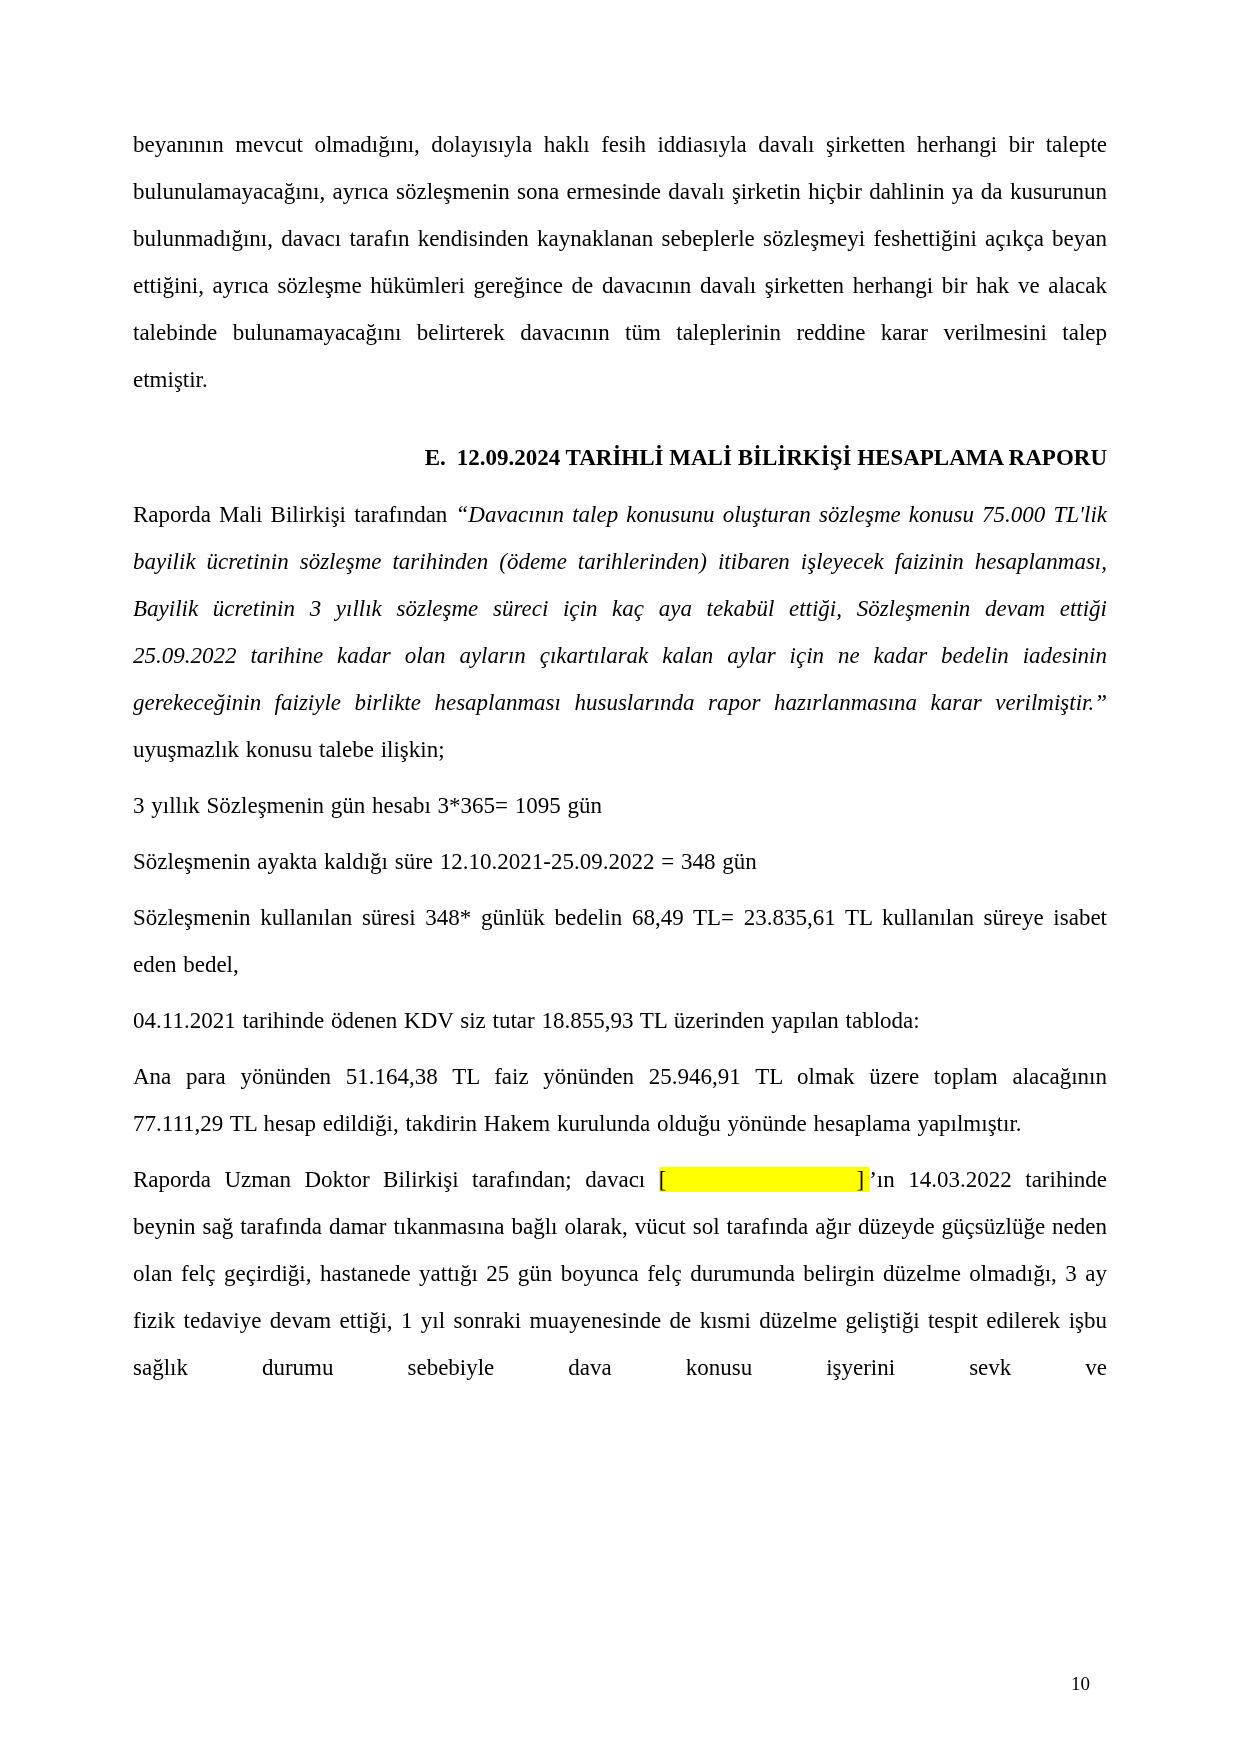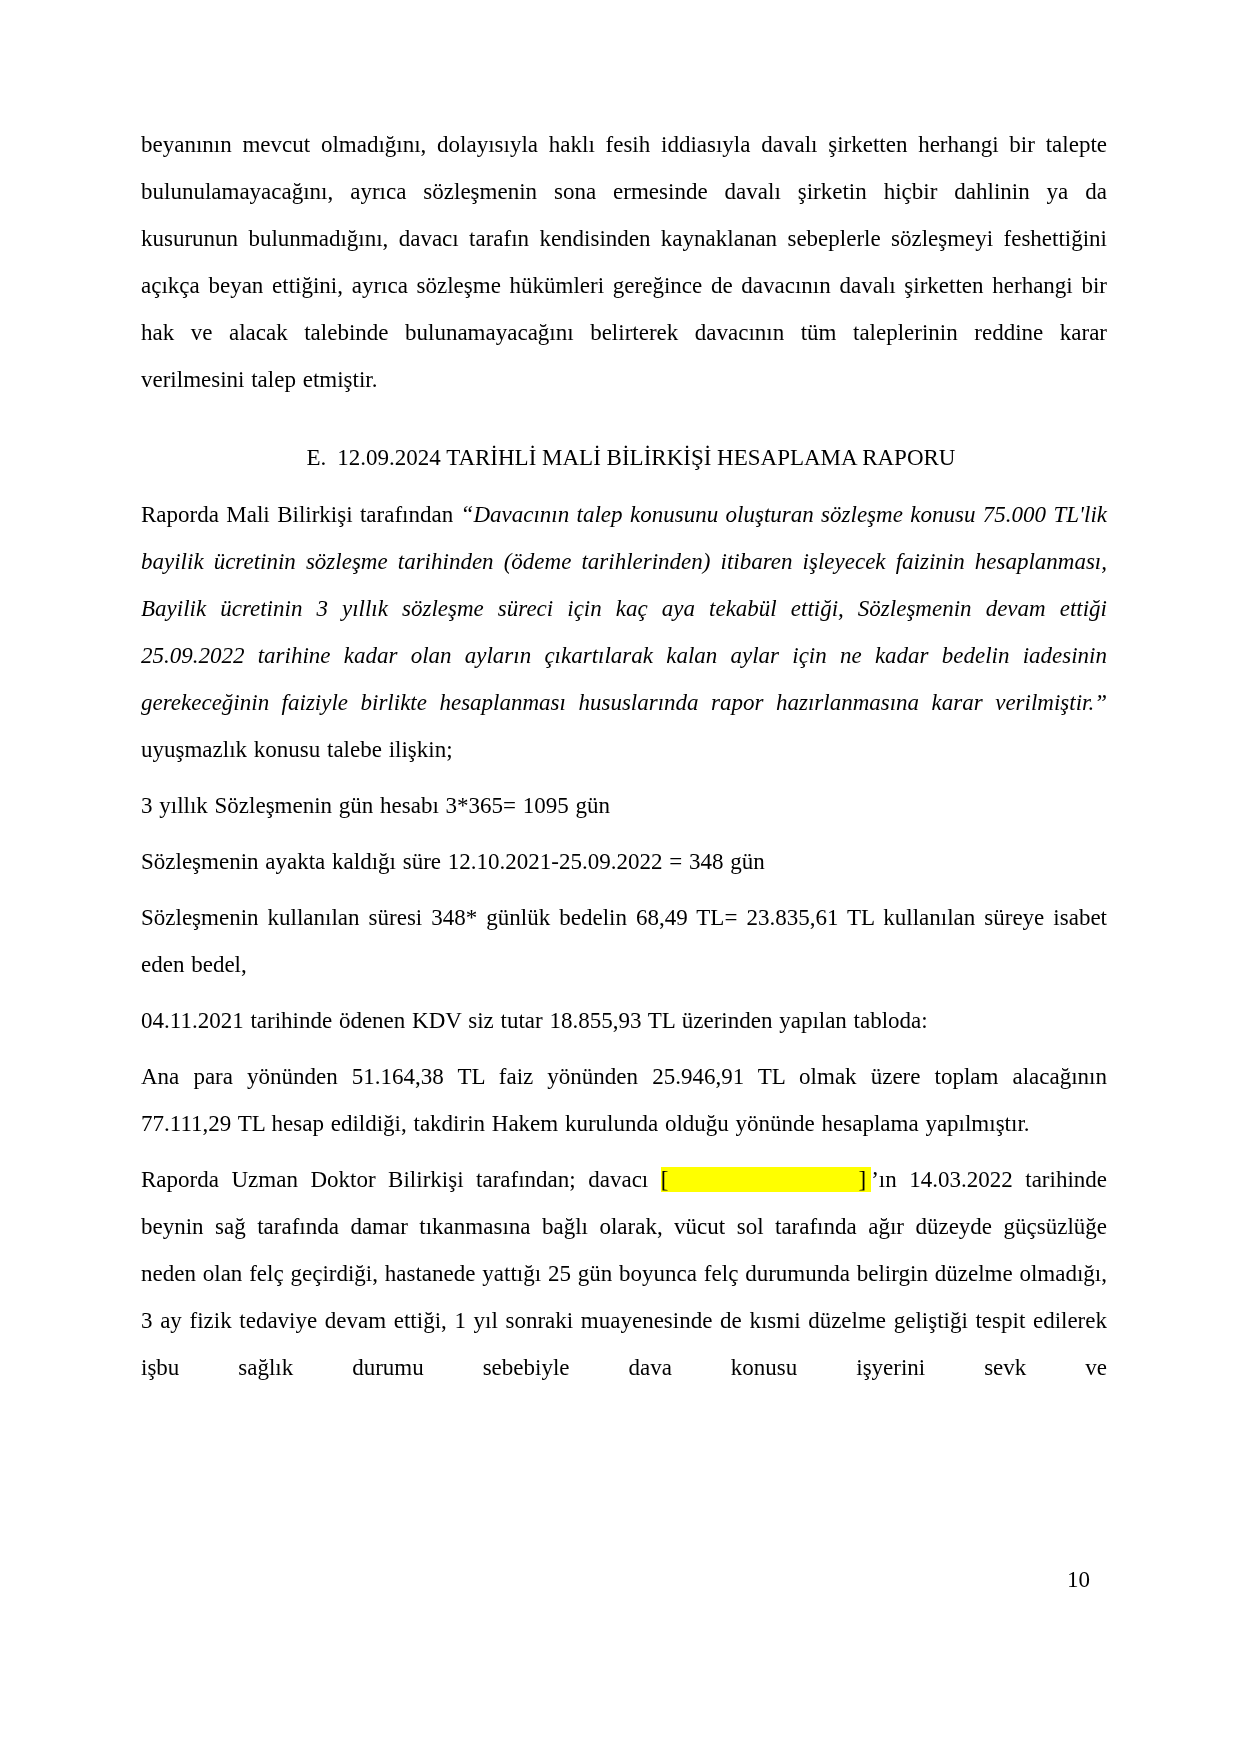--- a/index.html
+++ b/index.html
@@ -17,58 +17,58 @@
     font-size: 23px;
     overflow: hidden;
   }
   .content {
     position: absolute;
     left: 133px;
     right: 133px;
     top: 121px;
   }
   .para {
-    margin: 0 0 9px 8px;
+    margin: 0 0 9px 0;
     line-height: 47px;
     text-align: justify;
     word-spacing: 1px;
   }
   .para.cont {
     
     text-align-last: justify;
   }
   .heading {
     margin: 31px 0 10px 0;
     padding-left: 22px;
     line-height: 47px;
-    font-weight: normal;
+    font-weight: bold;
     font-size: 23px;
-    text-align: center;
+    text-align: right;
   }
   .heading .h-label {
     display: inline-block;
     margin-right: 11px;
   }
   .italic { font-style: italic; }
   .highlight {
     background: #ffff00;
     padding-right: 5px;
     white-space: nowrap;
   }
   .hl-gap {
     display: inline-block;
     width: 190px;
     height: 1px;
   }
   .page-number {
     position: absolute;
-    top: 1566px;
+    top: 1670px;
     right: 150px;
     line-height: 28px;
-    font-size: 23px;
+    font-size: 19px;
   }
 </style>
 </head>
 <body>
 
 <div class="page">
   <div class="content">
 
     <p class="para">
       <span>beyanının mevcut olmadığını, dolayısıyla haklı fesih iddiasıyla davalı şirketten herhangi bir talepte bulunulamayacağını, ayrıca sözleşmenin sona ermesinde davalı şirketin hiçbir dahlinin ya da kusurunun bulunmadığını, davacı tarafın kendisinden kaynaklanan sebeplerle sözleşmeyi feshettiğini açıkça beyan ettiğini, ayrıca sözleşme hükümleri gereğince de davacının davalı şirketten herhangi bir hak ve alacak talebinde bulunamayacağını belirterek davacının tüm taleplerinin reddine karar verilmesini talep etmiştir.</span>

